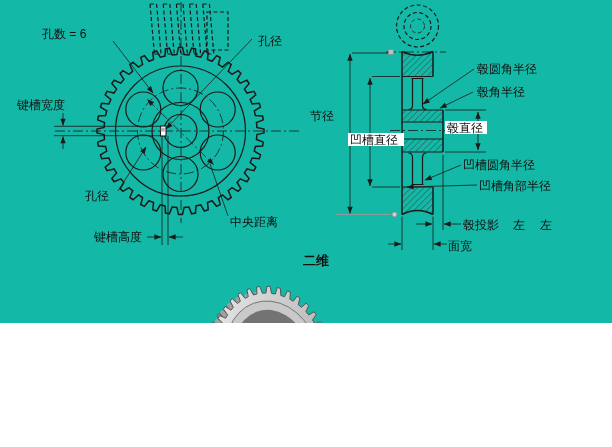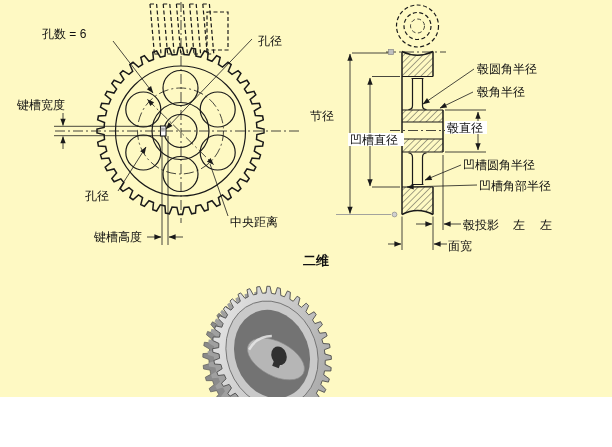--- a/index.html
+++ b/index.html
@@ -1,16 +1,16 @@
 <!DOCTYPE html>
 <html><head>
 <meta charset="utf-8">
 <style>
   html,body{margin:0;padding:0;background:#fff;}
-  .canvas{position:relative;width:612px;height:397px;background:#fef9c3;overflow:hidden;
+  .canvas{position:relative;width:612px;height:323px;background:#14b8a6;overflow:hidden;
           font-family:"Liberation Sans",sans-serif;}
   svg{position:absolute;left:0;top:0;}
   text.lbl{font-size:12px;fill:#111;font-family:"Liberation Sans",sans-serif;}
   text.cap{font-size:13px;font-weight:bold;fill:#111;font-family:"Liberation Sans",sans-serif;}
   .thin{stroke:#1a1a1a;stroke-width:0.8;fill:none;}
   .med{stroke:#1a1a1a;stroke-width:1.2;fill:none;}
   .thick{stroke:#1a1a1a;stroke-width:1.5;fill:none;}
   .dashdot{stroke-dasharray:10 3 2 3;}
   .hidden-line{stroke-dasharray:4 2.5;}
 </style>

